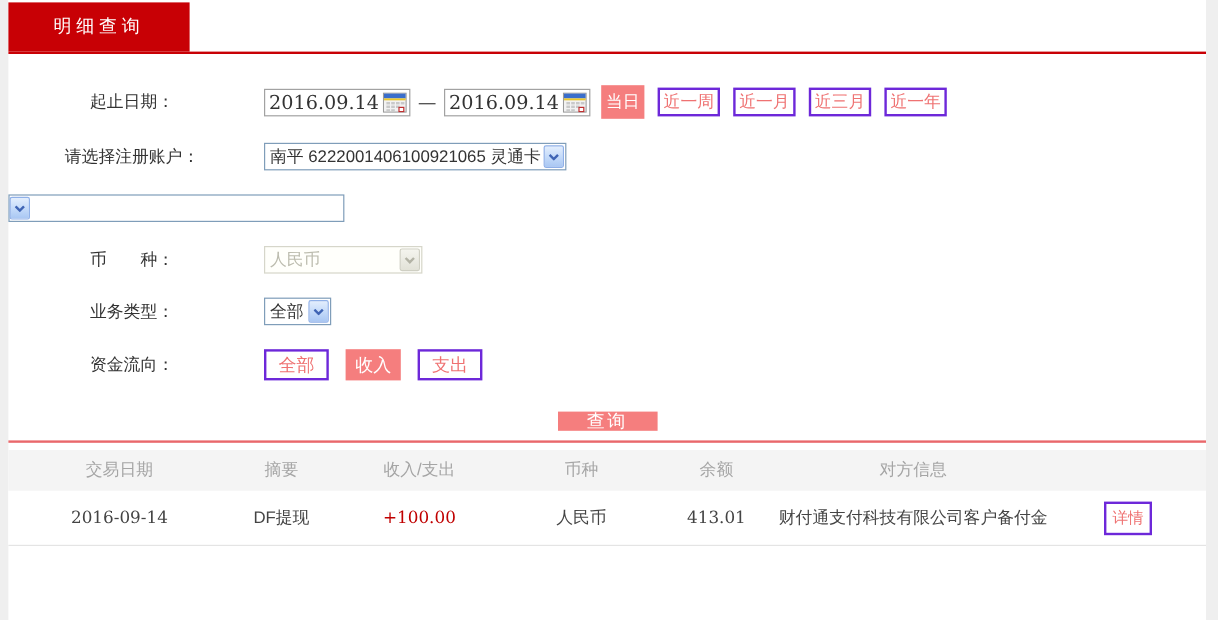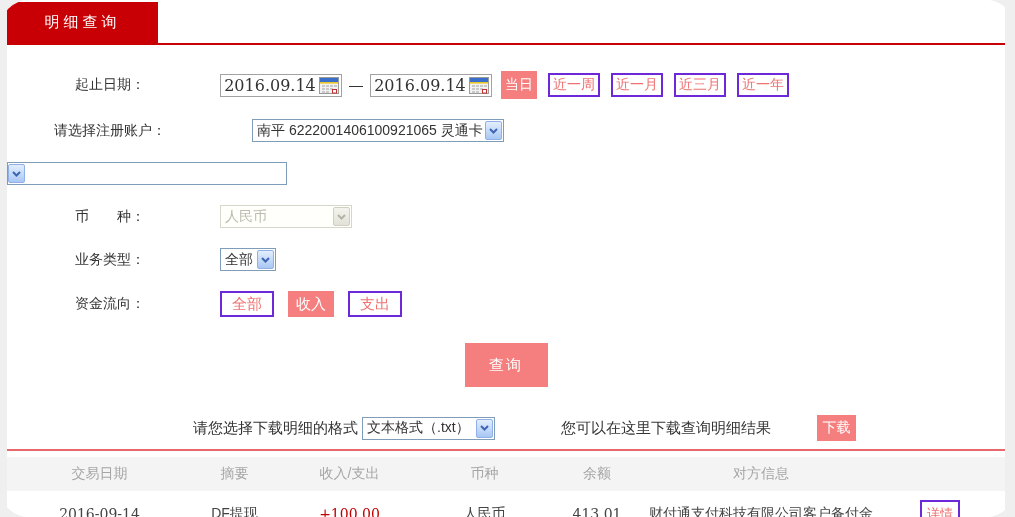--- a/index.html
+++ b/index.html
@@ -1,17 +1,17 @@
 <!DOCTYPE html>
 <html><head>
 <meta charset="utf-8">
 <style>
   * { margin:0; padding:0; box-sizing:border-box; }
   body { font-family:"Liberation Sans","DejaVu Sans",sans-serif; background:#efefef; }
-  .page { position:relative; width:1015px; height:517px; background:#efefef; overflow:hidden;border-radius:29px; }
+  .page { position:relative; width:1015px; height:517px; background:#efefef; overflow:hidden; }
   .panel { position:absolute; left:7px; top:0; width:998px; height:517px; background:#ffffff; }
 
   
   .tabbar { position:relative; height:45px; background:#fff; }
   .tabbar::after { content:''; position:absolute; left:0; right:0; bottom:0; height:2px; background:#c80005; }
   .tab { position:absolute; left:0; top:2px; width:151px; height:41px; background:#c80005; color:#fff;
          display:flex; align-items:center; justify-content:center; font-size:15px; letter-spacing:4px; cursor:pointer; }
 
   
   .form { padding-top:26px; }
@@ -26,35 +26,35 @@
   .xp-select { height:23px; border:1px solid #7f9db9; background:#fff; display:flex; align-items:center; cursor:pointer; }
   .xp-select .sel-val { flex:1; padding-left:4px; font-size:14px; color:#333; white-space:nowrap; overflow:hidden; }
   .sel-arrow { width:17px; height:19px; margin-right:1px; flex:none; border:1px solid #8fb0e8; border-radius:2px;
                background:linear-gradient(180deg,#e3eefd 0%,#c2d9f9 55%,#a9c7f3 100%);
                display:flex; align-items:center; justify-content:center; }
   .sel-arrow svg { display:block; }
   .xp-select.disabled { border-color:#d6d6ca; cursor:default; background:#fffffb; }
   .xp-select.disabled .sel-val { color:#bcbcae; }
   .xp-select.disabled .sel-arrow { border-color:#cfcfc3; background:linear-gradient(180deg,#f4f4ee,#e2e2d8); }
 
-  .w-reg { width:252px;margin-left:32px; } .w-sub { width:280px; } .w-cur { width:132px; } .w-biz { width:56px; } .w-fmt { width:133px; }
+  .w-reg { width:252px; } .w-sub { width:280px; } .w-cur { width:132px; } .w-biz { width:56px; } .w-fmt { width:133px; }
 
   .btn { display:inline-flex; align-items:center; justify-content:center; font-size:13px; cursor:pointer;
          font-family:"Liberation Sans",sans-serif; border:none; background:none; }
   .btn.solid { background:#f57e7e; color:#fff; }
   .btn.outline { background:#fff; border:2px solid #6d28d9; color:#ef7272; }
   .qbtn { height:24px; padding:14px 4px; margin-left:11px; font-size:14px; }
   .qbtn.outline { padding:0 3px; }
   .qbtn:first-of-type { margin-left:9px; }
   .flowbtn { height:26px; margin-right:14px; font-size:15px; }
   .flowbtn.outline { padding:0 10px; }
   .flowbtn.solid { padding:0 8px; }
 
   .query-row { justify-content:center; margin-top:26px; margin-bottom:0; }
-  .query-btn { width:83px; height:44px; font-size:15px; letter-spacing:2px; }
+  .query-btn { width:83px; height:16px; font-size:15px; letter-spacing:2px; }
 
   
   .download-row { display:flex; align-items:center; padding-left:186px; margin-top:28px; }
   .dl-label { font-size:15px; color:#333; }
   .dl-select { margin-left:4px; }
   .dl-hint { font-size:15px; color:#333; margin-left:66px; }
   .dl-btn { width:39px; height:26px; margin-left:46px; font-size:14px; }
 
   
   .sep-red { height:2px; background:#e9686b; margin-top:8px; }
@@ -184,33 +184,20 @@
         <button class="btn outline flowbtn">全部</button>
         <button class="btn solid flowbtn">收入</button>
         <button class="btn outline flowbtn">支出</button>
       </div>
 
       <div class="frow query-row">
         <button class="btn solid query-btn">查询</button>
       </div>
     </div>
 
-    <div class="download-row">
-      <span class="dl-label">请您选择下载明细的格式</span>
-      <div class="xp-select w-fmt dl-select">
-        <span class="sel-val">文本格式（.txt）</span>
-        <span class="sel-arrow">
-          <svg width="9" height="6" viewBox="0 0 9 6">
-              <path d="M1 1 L4.5 4.5 L8 1" fill="none" stroke="#3f64b4" stroke-width="2"></path>
-            </svg>
-        </span>
-      </div>
-      <span class="dl-hint">您可以在这里下载查询明细结果</span>
-      <button class="btn solid dl-btn">下载</button>
-    </div>
 
     <div class="sep-red"></div>
 
     <div class="thead">
       <div class="cell c1">交易日期</div>
       <div class="cell c2">摘要</div>
       <div class="cell c3">收入/支出</div>
       <div class="cell c4">币种</div>
       <div class="cell c5">余额</div>
       <div class="cell c6">对方信息</div>

